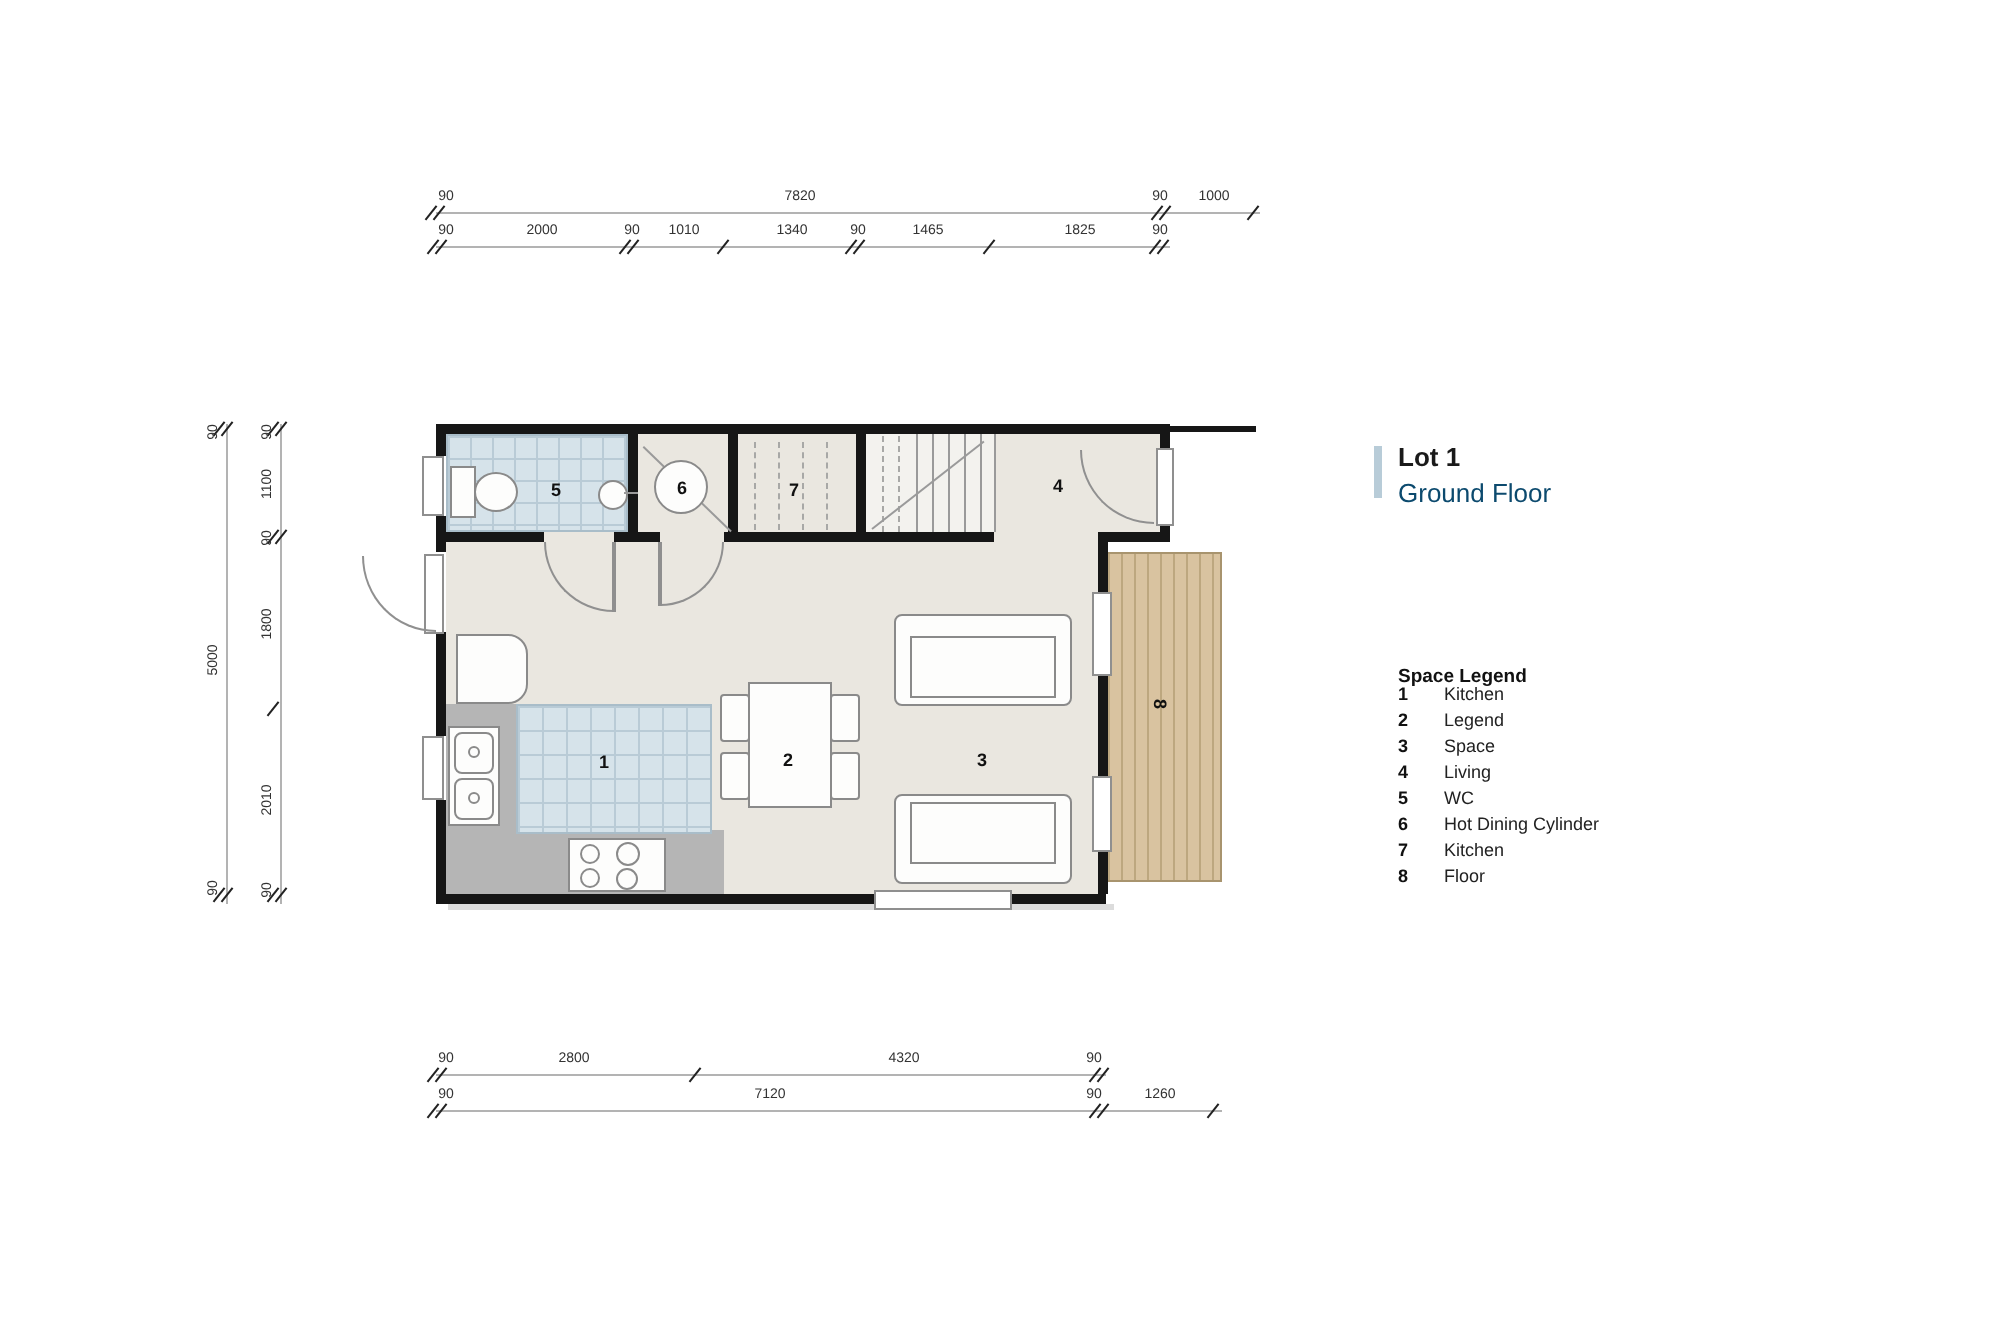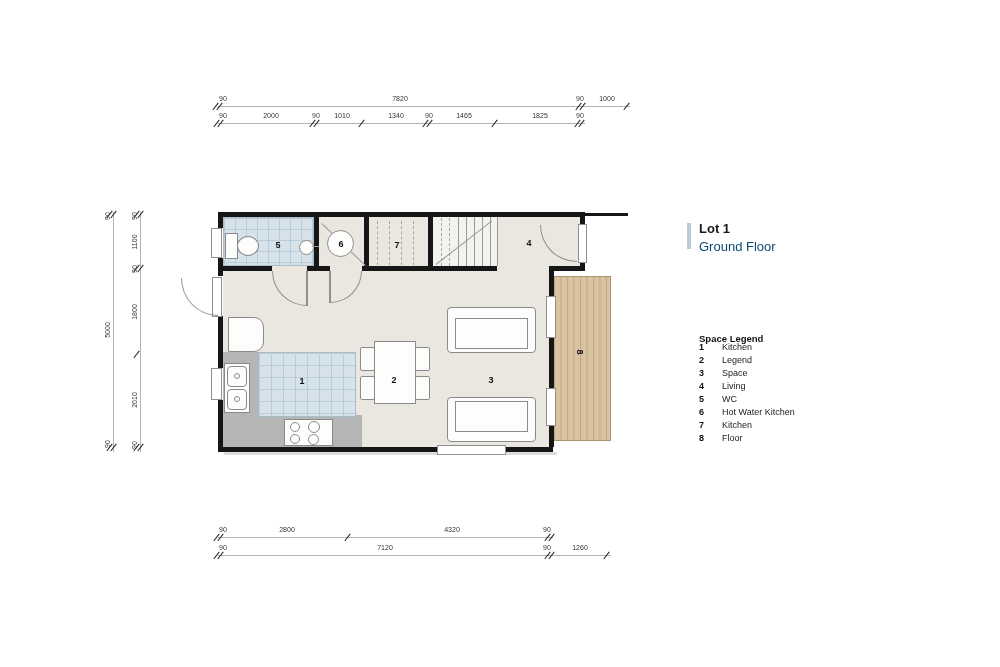--- a/index.html
+++ b/index.html
@@ -304,21 +304,21 @@
   <div class="leg-row" style="left:699px;top:381px">
     <span class="leg-num">4</span>
     <span class="leg-lab">Living</span>
   </div>
   <div class="leg-row" style="left:699px;top:394px">
     <span class="leg-num">5</span>
     <span class="leg-lab">WC</span>
   </div>
   <div class="leg-row" style="left:699px;top:407px">
     <span class="leg-num">6</span>
-    <span class="leg-lab">Hot Water Kitchen</span>
+    <span class="leg-lab">Hot Dining Cylinder</span>
   </div>
   <div class="leg-row" style="left:699px;top:420px">
     <span class="leg-num">7</span>
     <span class="leg-lab">Kitchen</span>
   </div>
   <div class="leg-row" style="left:699px;top:433px">
     <span class="leg-num">8</span>
     <span class="leg-lab">Floor</span>
   </div>
 

